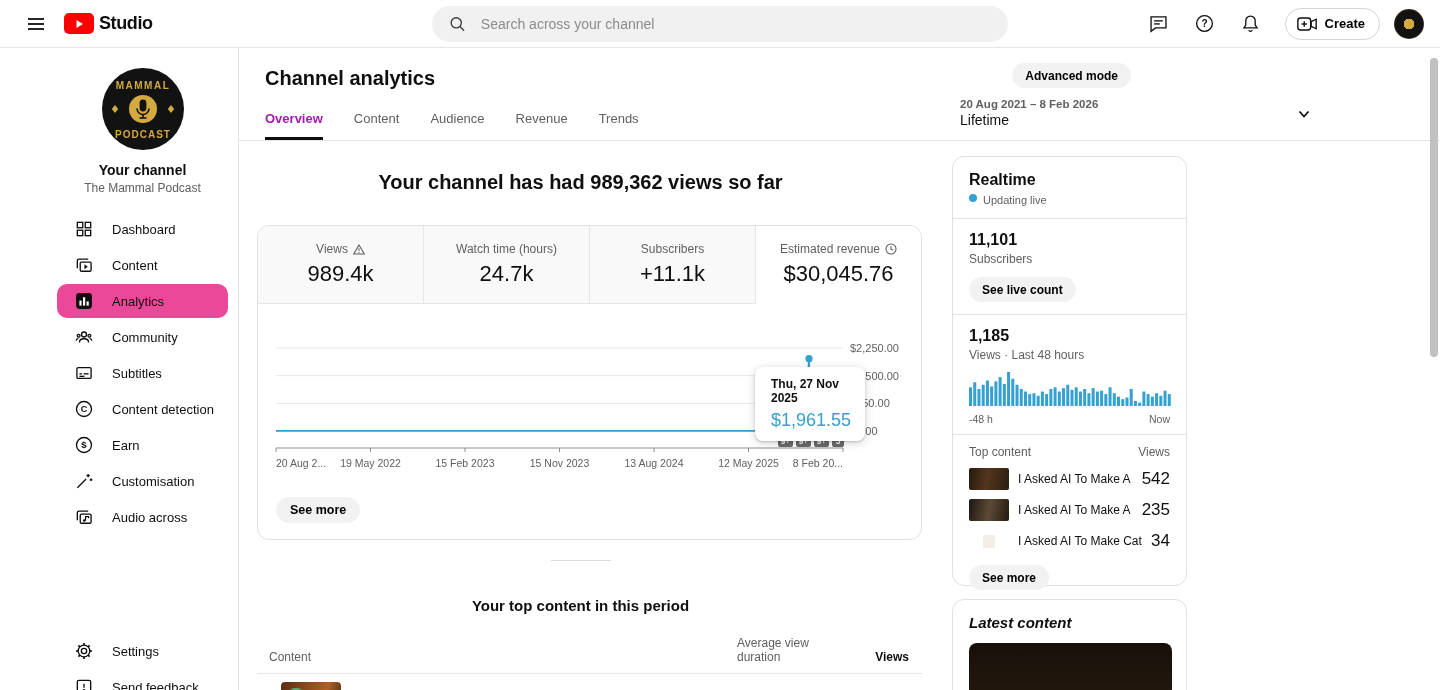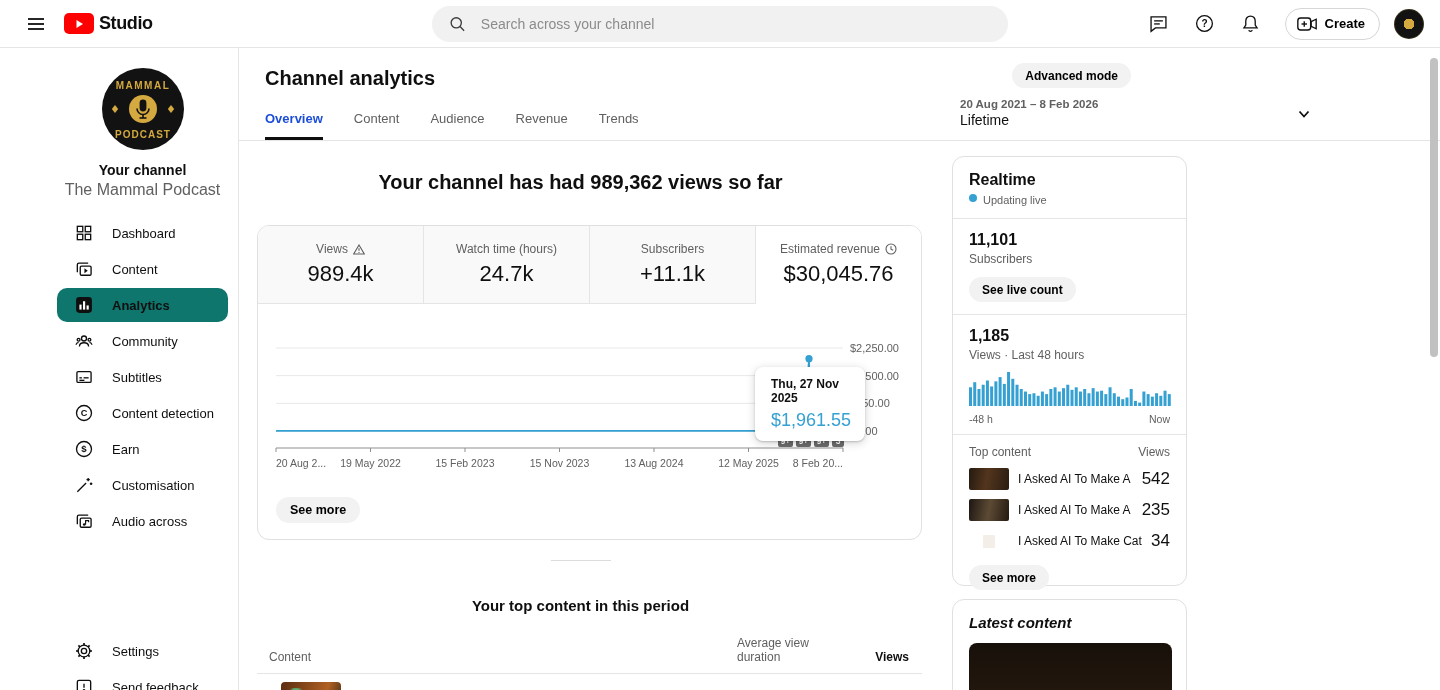--- a/index.html
+++ b/index.html
@@ -23,34 +23,34 @@
   .avatar-mini { width:30px; height:30px; border-radius:50%; background:radial-gradient(circle at 50% 50%, #d4a93f 0 26%, #121212 27% 100%); border:1px solid #c9a33a33; cursor:pointer; }
 
   
   .body { display:flex; height:642px;padding-left:47px; }
   .sidebar { width:192px; border-right:1px solid #e5e5e5; position:relative; flex:none; }
   .main-wrap { width:1248px; position:relative; }
 
   
   .channel-avatar { width:84px; height:84px; margin:19px auto 0; display:block; cursor:pointer; }
   .channel-name { text-align:center; font-size:14px; font-weight:700; margin-top:11px; }
-  .channel-sub { text-align:center; font-size:16px; color:#606060; margin-top:3px; }
+  .channel-sub { text-align:center; font-size:12px; color:#606060; margin-top:3px; }
   .nav { margin-top:17px; }
   .nav-item { display:flex; align-items:center; gap:17px; height:34px; margin:2px 10px; padding-left:16px; border-radius:10px; font-size:13px; color:#0f0f0f; cursor:pointer; }
-  .nav-item.active { background:#0f766e; font-weight:700; }
+  .nav-item.active { background:#ec4899; font-weight:400; }
   .nav-item .nicon { width:22px; height:22px; display:flex; align-items:center; justify-content:center; flex:none; }
   .sidebar-footer { position:absolute; top:584px; left:0; right:1px; }
 
   
   .page-head { position:relative; padding:19px 0 0 26px; }
   .page-title { font-size:20px; font-weight:600; }
   .adv-btn { position:absolute; right:309px; top:15px; height:25px; padding:0 13px; background:#f2f2f2; border:none; border-radius:13px; font-size:12px; font-weight:600; cursor:pointer; font-family:"Liberation Sans",sans-serif; }
   .tabs { display:flex; gap:31px; padding-left:26px; margin-top:21px; border-bottom:1px solid #e5e5e5; }
   .tab { font-size:13px; color:#606060; padding-bottom:11px; cursor:pointer; border-bottom:3px solid transparent; }
-  .tab.active { color:#1d4ed8; font-weight:700; border-bottom-color:#0f0f0f; }
+  .tab.active { color:#a21caf; font-weight:700; border-bottom-color:#0f0f0f; }
   .date-picker { position:absolute; right:120px; top:50px; width:360px; text-align:left; cursor:pointer; }
   .date-range { font-size:11.5px; color:#606060; font-weight:600; }
   .date-period { font-size:14px; margin-top:2px; }
   .chevron { position:absolute; right:8px; top:8px; }
 
   
   .content { display:flex; height:550px; overflow:hidden; }
   .main-col { width:683px; flex:none; }
   .headline { text-align:center; font-size:20px; font-weight:700; margin-top:30px; }
 

